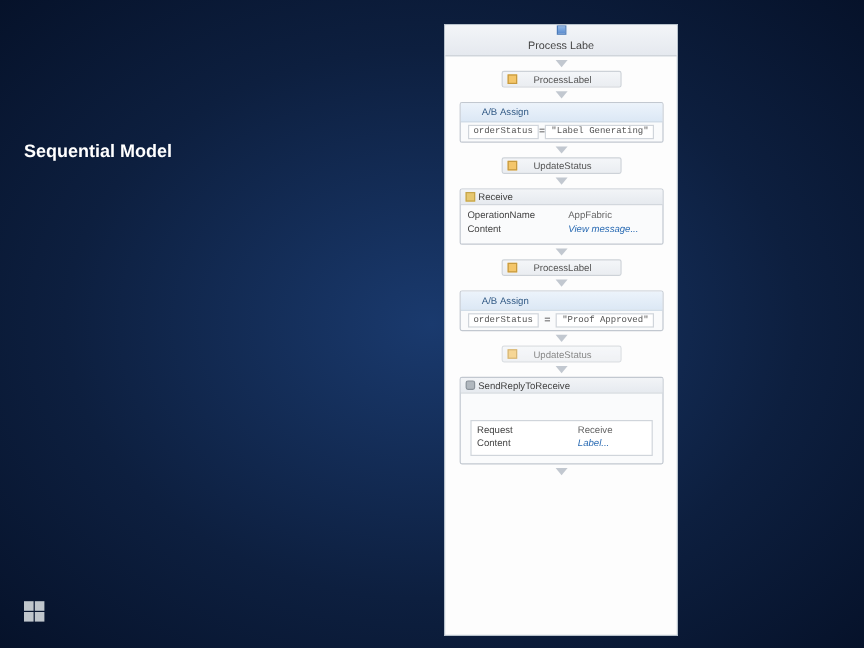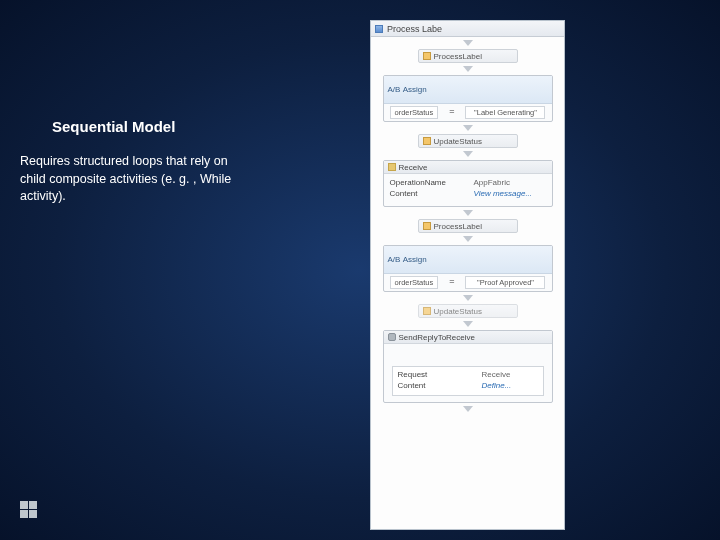--- a/index.html
+++ b/index.html
@@ -15,21 +15,20 @@
   .left-col {
     position: absolute;
     left: 20px;
     top: 118px;
     width: 220px;
   }
   .title {
     font-size: 15px;
     font-weight: bold;
     margin-bottom: 18px;
-    margin-left: 32px;
   }
   .para {
     font-size: 12.5px;
     line-height: 1.4;
     margin-bottom: 18px;
     font-weight: 300;
   }
   .logo {
     position: absolute;
     left: 20px;
@@ -56,29 +55,30 @@
     top: 20px;
     width: 195px;
     height: 510px;
     background: #fdfdfd;
     border: 1px solid #b8c2cc;
     font-size: 9px;
     color: #333;
     overflow: hidden;
   }
   .wf-titlebar {
-    height: 16px;
+    height: 26px;
     background: linear-gradient(#f3f5f8, #e5e9ef);
     border-bottom: 1px solid #c6ccd4;
     display: flex;
     align-items: center;
-    padding: 0 4px;
+    padding: 0 16px;
     gap: 4px;
     font-size: 9px;
     color: #444;
+    flex-direction: column;
   }
   .wf-titlebar .sq {
     width: 8px; height: 8px;
     background: linear-gradient(#8fb6e6, #5a8ccf);
     border: 1px solid #4c7bb8;
   }
   .arrow {
     width: 0; height: 0;
     border-left: 5px solid transparent;
     border-right: 5px solid transparent;
@@ -112,31 +112,32 @@
   .ico.recv { background: #e6c770; border-color: #c6a54a; }
   .assign-row { display: flex; justify-content: space-between; padding: 2px 6px; }
   .assign-box {
     border: 1px solid #d0d5db;
     padding: 1px 4px;
     min-width: 46px;
     font-size: 7.5px;
     color: #555;
     background: #fff;
     text-align: center;
+    font-family: Liberation Mono, monospace;
   }
   .folder-bar {
     width: 100px;
     margin: 2px auto;
     height: 14px;
     border: 1px solid #cdd2d8;
     background: linear-gradient(#f4f6f9, #eaedf1);
     display: flex;
     align-items: center;
     padding: 0 4px;
-    gap: 3px;
+    gap: 14px;
     font-size: 8px;
     color: #555;
     border-radius: 2px;
   }
   .recv-block {
     width: 170px;
     margin: 2px auto;
   }
   .recv-body {
     padding: 4px 6px 6px;
@@ -146,35 +147,34 @@
   .recv-line .v { color: #666; }
   .recv-line .vlink { color: #2a6bb3; font-style: italic; }
   .sendreply-inner {
     border: 1px solid #d0d5db;
     margin: 22px 8px 6px;
     padding: 3px 5px;
     background: #fff;
   }
   .colhdr {
     background: linear-gradient(#ecf3fb, #dce8f5);
-    height: 28px;
-    display: flex;
-    align-items: center;
-    padding: 0 4px;
+    height: 16px;
+    display: flex;
+    align-items: center;
+    padding: 0 18px;
     font-size: 8px;
     color: #335b86;
     border-bottom: 1px solid #c9d6e4;
   }
 </style>
 </head>
 <body>
 
 <div class="left-col">
   <div class="title">Sequential Model</div>
-  <div class="para">Requires structured loops that rely on child composite activities (e. g. , While activity).</div>
 </div>
 
 <div class="logo">
   <div class="logo-flag">
     <span></span>
       <span></span>
       <span></span>
       <span></span>
   </div>
 </div>
@@ -265,19 +265,19 @@
       <span class="ico gear"></span>
       <span>SendReplyToReceive</span>
     </div>
     <div class="sendreply-inner">
       <div class="recv-line">
         <span class="k">Request</span>
         <span class="v">Receive</span>
       </div>
       <div class="recv-line">
         <span class="k">Content</span>
-        <span class="vlink">Define...</span>
+        <span class="vlink">Label...</span>
       </div>
     </div>
   </div>
 
   <div class="arrow"></div>
 </div>
 
 </body></html>

